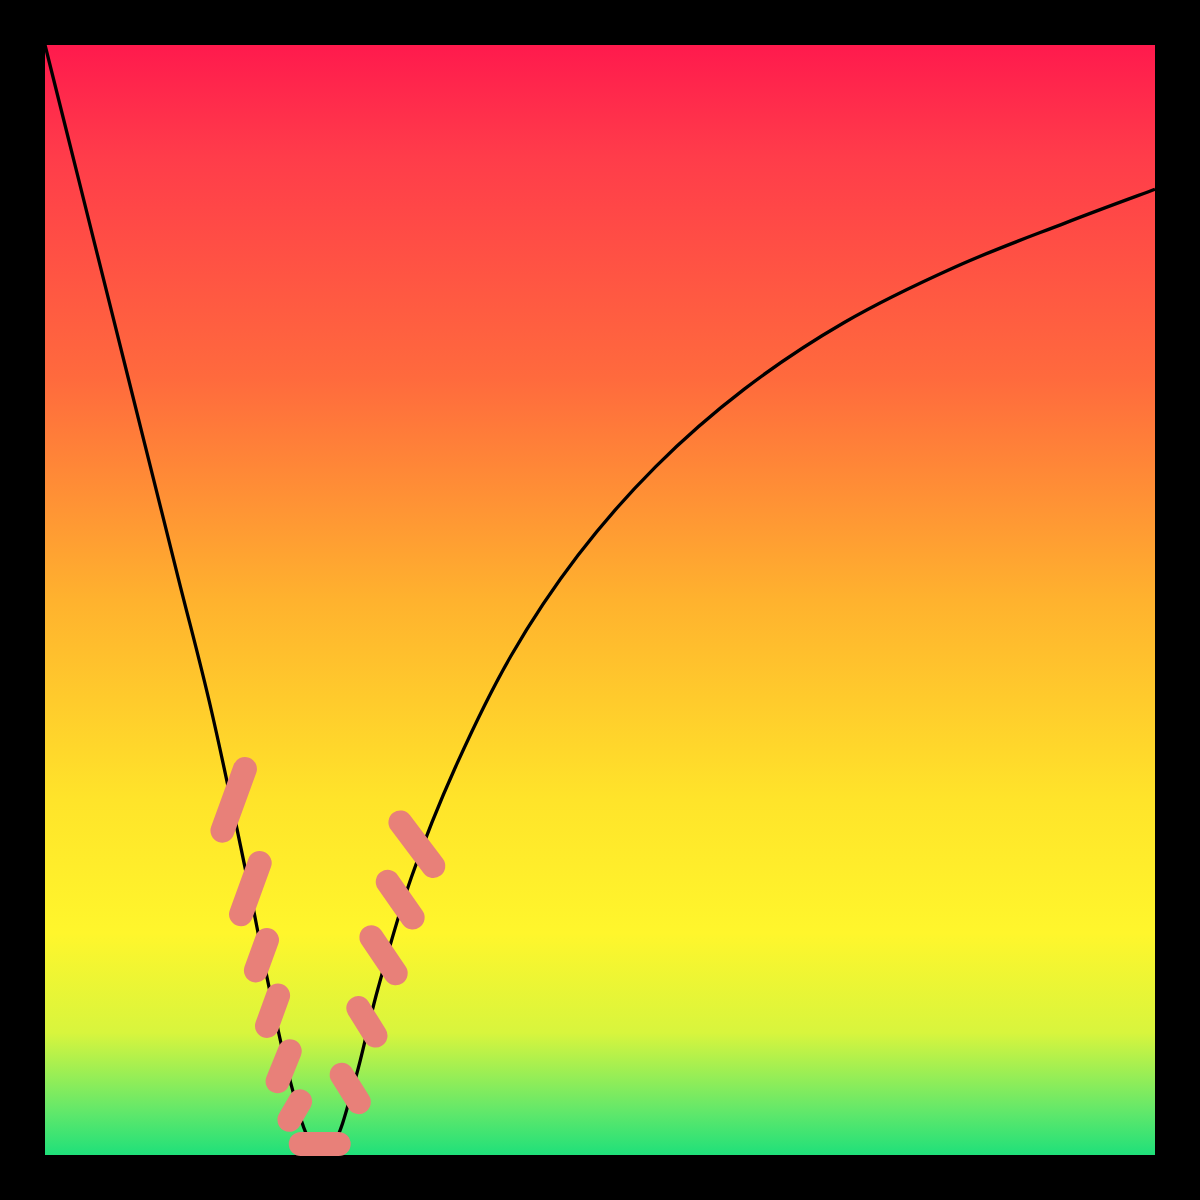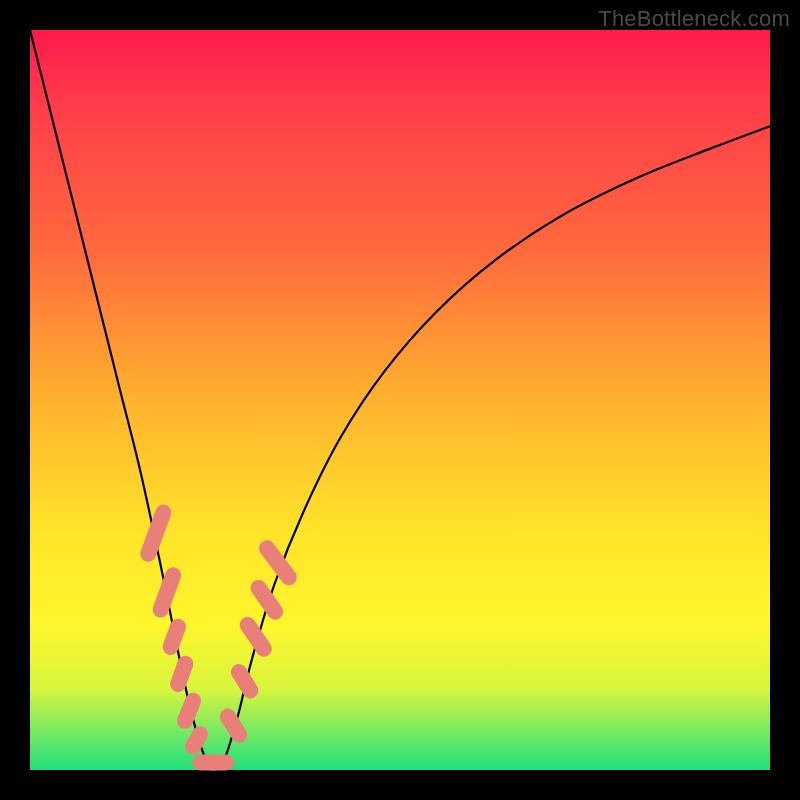--- a/index.html
+++ b/index.html
@@ -65,21 +65,20 @@
     stroke-width: 2.2;
   }
   .marker {
     fill: #e88079;
   }
 </style>
 </head>
 <body>
 
 <div class="frame">
-  <div class="watermark">TheBottleneck.com</div>
 
   <div class="plot-area">
     <div class="gradient-bg"></div>
     <svg class="curve" viewBox="0 0 740 740" preserveAspectRatio="none">
       <path class="main" d="M 0 0 C 3.9959999999999996 15.983999999999991, 14.208 56.83199999999995, 22.2 88.79999999999995 C 30.192 120.76799999999996, 36.408 145.632, 44.4 177.60000000000002 C 52.391999999999996 209.56800000000004, 58.608 234.432, 66.6 266.4 C 74.592 298.368, 80.80799999999999 323.23199999999997, 88.8 355.2 C 96.792 387.168, 103.008 409.368, 111 444 C 118.992 478.632, 126.53999999999999 515.6320000000001, 133.2 547.6 C 139.85999999999999 579.568, 142.672 596.292, 148 621.6 C 153.328 646.908, 157.472 668.22, 162.8 688.2 C 168.12800000000001 708.1800000000001, 172.272 724.6080000000001, 177.6 732.6 C 182.928 740.592, 187.072 740.592, 192.4 732.6 C 197.728 724.6080000000001, 201.872 706.8480000000001, 207.20000000000002 688.2 C 212.52800000000002 669.552, 215.34 652.976, 222 629 C 228.66 605.024, 234.876 581.64, 244.20000000000002 555 C 253.52400000000003 528.36, 261.812 507.64, 273.8 481 C 285.788 454.36, 296.148 432.308, 310.8 407 C 325.452 381.692, 337.88399999999996 363.044, 355.2 340.4 C 372.516 317.756, 387.02000000000004 301.17999999999995, 407.00000000000006 281.2 C 426.9800000000001 261.22, 443.556 246.71600000000004, 466.2 229.40000000000003 C 488.844 212.08400000000003, 507.49199999999996 199.65200000000002, 532.8 185 C 558.108 170.34799999999998, 580.16 159.988, 606.8 148 C 633.4399999999999 136.012, 656.8240000000001 127.72399999999996, 680.8000000000001 118.39999999999998 C 704.7760000000001 109.076, 729.344 100.19600000000003, 740 96.20000000000005"></path>
       <g>
           <rect x="-29.900000000000002" y="-8" width="59.800000000000004" height="16" rx="8" ry="8" class="marker" transform="translate(125.80000000000001 503.2) rotate(-70)"></rect>
           <rect x="-26.2" y="-8" width="52.4" height="16" rx="8" ry="8" class="marker" transform="translate(136.9 562.4) rotate(-70)"></rect>
           <rect x="-18.8" y="-8" width="37.6" height="16" rx="8" ry="8" class="marker" transform="translate(144.3 606.8) rotate(-70)"></rect>
           <rect x="-18.8" y="-8" width="37.6" height="16" rx="8" ry="8" class="marker" transform="translate(151.7 643.8) rotate(-70)"></rect>

